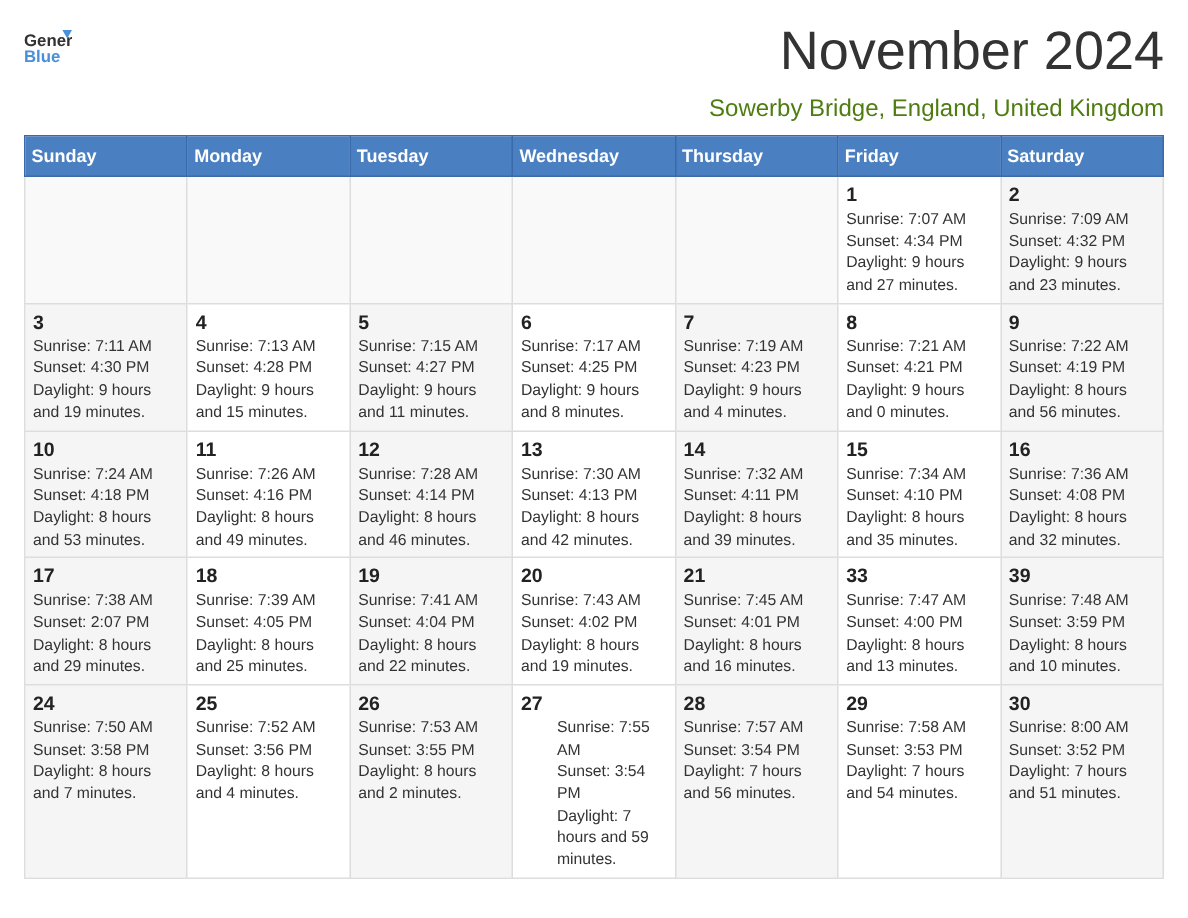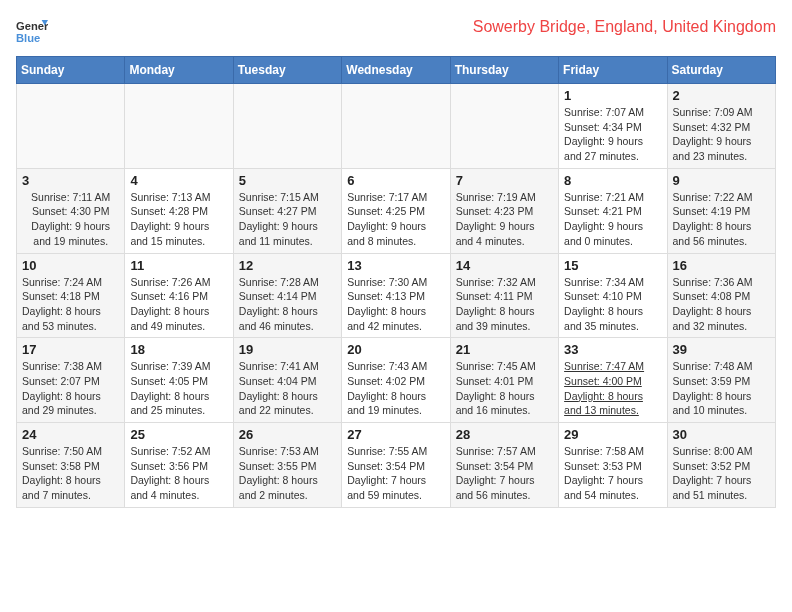--- a/index.html
+++ b/index.html
@@ -29,22 +29,22 @@
       text-align: right;
     }
     .month-title {
       font-size: 36px;
       font-weight: 300;
       color: #333;
       line-height: 1;
     }
     .subtitle {
       font-size: 16px;
-      color: #ef4444;
-      margin-top: 2px;
+      color: #4d7c0f;
+      margin-top: 12px;
     }
     .calendar {
       width: 100%;
       border-collapse: collapse;
       margin-top: 8px;
       font-size: 11px;
     }
     .calendar th {
       background: #4a7fc1;
       color: #fff;
@@ -99,20 +99,21 @@
 
 <div class="header-section">
   <div class="logo">
     <svg class="logo-icon" viewBox="0 0 40 40">
       <text x="0" y="18" font-size="14" font-weight="bold" fill="#333">General</text>
       <text x="0" y="32" font-size="14" font-weight="bold" fill="#4a90d9">Blue</text>
       <polygon points="32,5 40,5 36,12" fill="#4a90d9"></polygon>
     </svg>
   </div>
   <div class="title-block">
+    <div class="month-title">November 2024</div>
     <div class="subtitle">Sowerby Bridge, England, United Kingdom</div>
   </div>
 </div>
 
 <table class="calendar">
   <thead>
     <tr>
       <th>Sunday</th>
       <th>Monday</th>
       <th>Tuesday</th>
@@ -138,21 +139,21 @@
         <td>
           <span class="day-number">2</span>
           <div class="day-info" style="white-space: pre-line;">Sunrise: 7:09 AM
 Sunset: 4:32 PM
 Daylight: 9 hours and 23 minutes.</div>
         </td>
       </tr>
       <tr>
         <td>
           <span class="day-number">3</span>
-          <div class="day-info" style="white-space: pre-line; text-align: center;">Sunrise: 7:11 AM
+          <div class="day-info" style="white-space: pre-line;">Sunrise: 7:11 AM
 Sunset: 4:30 PM
 Daylight: 9 hours and 19 minutes.</div>
         </td>
         <td>
           <span class="day-number">4</span>
           <div class="day-info" style="white-space: pre-line;">Sunrise: 7:13 AM
 Sunset: 4:28 PM
 Daylight: 9 hours and 15 minutes.</div>
         </td>
         <td>
@@ -256,21 +257,21 @@
 Daylight: 8 hours and 19 minutes.</div>
         </td>
         <td>
           <span class="day-number">21</span>
           <div class="day-info" style="white-space: pre-line;">Sunrise: 7:45 AM
 Sunset: 4:01 PM
 Daylight: 8 hours and 16 minutes.</div>
         </td>
         <td>
           <span class="day-number">33</span>
-          <div class="day-info" style="white-space: pre-line; text-decoration: underline;">Sunrise: 7:47 AM
+          <div class="day-info" style="white-space: pre-line;">Sunrise: 7:47 AM
 Sunset: 4:00 PM
 Daylight: 8 hours and 13 minutes.</div>
         </td>
         <td>
           <span class="day-number">39</span>
           <div class="day-info" style="white-space: pre-line;">Sunrise: 7:48 AM
 Sunset: 3:59 PM
 Daylight: 8 hours and 10 minutes.</div>
         </td>
       </tr>
@@ -288,21 +289,21 @@
 Daylight: 8 hours and 4 minutes.</div>
         </td>
         <td>
           <span class="day-number">26</span>
           <div class="day-info" style="white-space: pre-line;">Sunrise: 7:53 AM
 Sunset: 3:55 PM
 Daylight: 8 hours and 2 minutes.</div>
         </td>
         <td>
           <span class="day-number">27</span>
-          <div class="day-info" style="white-space: pre-line;">Sunrise: 7:55 AM
+          <div class="day-info" style="white-space: pre-line; margin-left: 24px;">Sunrise: 7:55 AM
 Sunset: 3:54 PM
 Daylight: 7 hours and 59 minutes.</div>
         </td>
         <td>
           <span class="day-number">28</span>
           <div class="day-info" style="white-space: pre-line;">Sunrise: 7:57 AM
 Sunset: 3:54 PM
 Daylight: 7 hours and 56 minutes.</div>
         </td>
         <td>

